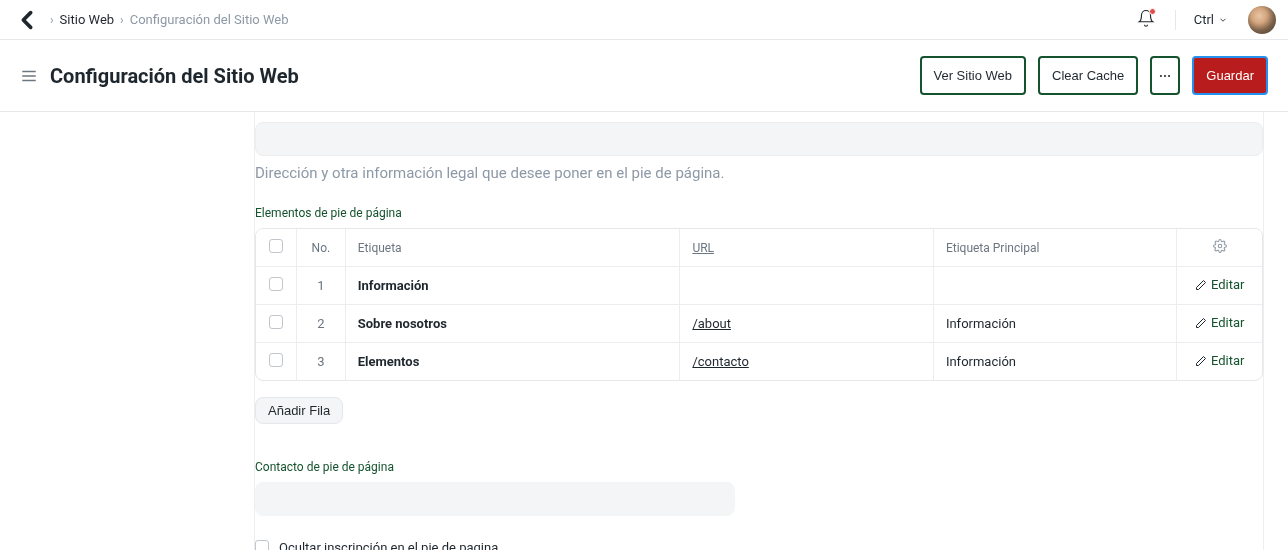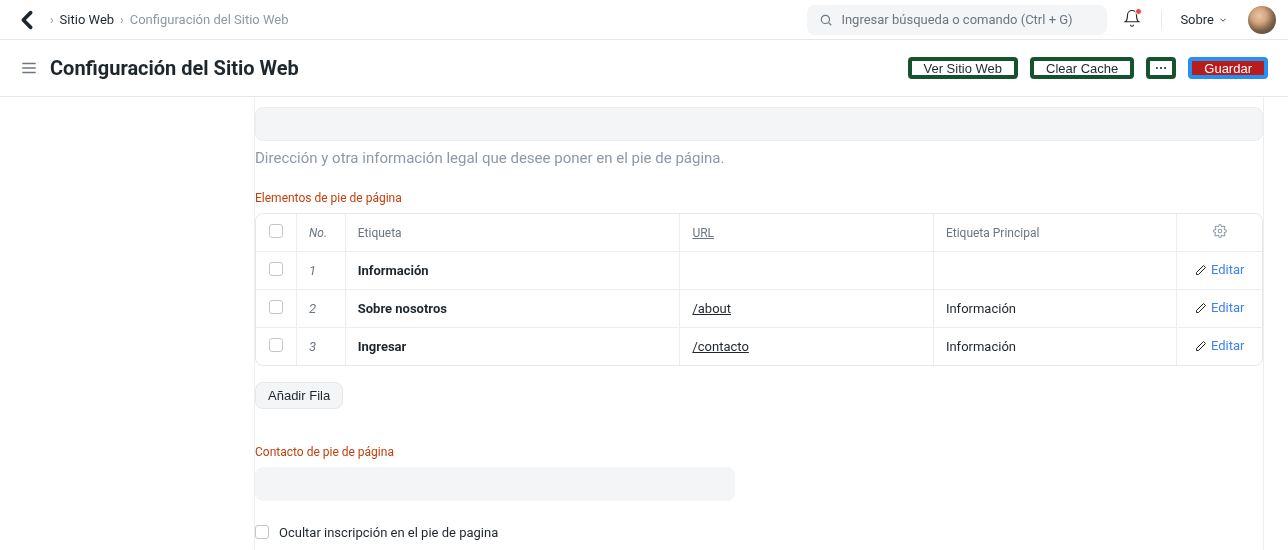--- a/index.html
+++ b/index.html
@@ -119,29 +119,29 @@
       font-size: 20px;
       font-weight: 700;
       color: #1f272e;
       flex: 0 0 auto;
     }
     .header-spacer {
       flex: 1;
     }
     .btn {
       padding: 6px 12px;
-      border: 4px solid #14532d;
+      border: 2px solid #14532d;
       border-radius: 4px;
       background: #fff;
       font-size: 13px;
       cursor: pointer;
       color: #1f272e;
       display: inline-flex;
       align-items: center;
-      height: 22px;
+      height: 39px;
     }
     .btn-icon {
       width: 30px;
       justify-content: center;
       padding: 0;
     }
     .btn-primary {
       background: #b91c1c;
       color: #fff;
       border-color: #2490ef;
@@ -164,21 +164,21 @@
       height: 34px;
       margin-bottom: 8px;
     }
     .help-text {
       font-size: 15px;
       color: #8d99a6;
       margin-bottom: 24px;
     }
     .section-label {
       font-size: 12px;
-      color: #c2410c;
+      color: #14532d;
       margin-bottom: 8px;
     }
     .table-wrap {
       border: 1px solid #e5e7eb;
       border-radius: 8px;
       overflow: hidden;
       background: #fff;
     }
     table {
       width: 100%;
@@ -203,22 +203,22 @@
       color: #6c7680;
       font-size: 12px;
       background: #fff;
     }
     .col-check {
       width: 40px;
       text-align: center;
     }
     .col-no {
       width: 48px;
+      text-align: center;
       color: #6c7680;
-      font-style: italic;
     }
     .col-label {
       width: 330px;
     }
     .col-url {
       width: 250px;
       text-decoration: underline;
     }
     .col-parent {
       width: 240px;
@@ -236,21 +236,21 @@
       cursor: pointer;
     }
     .bold-cell {
       font-weight: 700;
     }
     .edit-link {
       display: inline-flex;
       align-items: center;
       gap: 4px;
       cursor: pointer;
-      color: #3b82f6;
+      color: #14532d;
       font-size: 13px;
     }
     .gear-th {
       text-align: center;
     }
     .btn-addrow {
       margin-top: 16px;
       padding: 5px 12px;
       border: 1px solid #e5e7eb;
       background: #f4f5f6;
@@ -297,39 +297,30 @@
         <path d="M16 4 L8 12 L16 20" fill="none" stroke="#1f272e" stroke-width="4" stroke-linecap="round" stroke-linejoin="round"></path>
       </svg>
   </div>
   <div class="breadcrumb">
     <span class="breadcrumb-sep">›</span>
     <span class="breadcrumb-link">Sitio Web</span>
     <span class="breadcrumb-sep">›</span>
     <span class="breadcrumb-current">Configuración del Sitio Web</span>
   </div>
   <div class="topbar-spacer"></div>
-  <div class="search-box">
-    <span class="search-icon">
-      <svg width="14" height="14" viewBox="0 0 24 24" fill="none" stroke="#6c7680" stroke-width="2">
-          <circle cx="11" cy="11" r="7"></circle>
-          <line x1="21" y1="21" x2="16.5" y2="16.5"></line>
-        </svg>
-    </span>
-    <span>Ingresar búsqueda o comando (Ctrl + G)</span>
-  </div>
   <div class="bell-wrap">
     <svg width="18" height="18" viewBox="0 0 24 24" fill="none" stroke="#1f272e" stroke-width="1.5">
         <path d="M6 8a6 6 0 0 1 12 0c0 7 3 9 3 9H3s3-2 3-9"></path>
         <path d="M10 21a2 2 0 0 0 4 0"></path>
       </svg>
     <span class="bell-dot"></span>
   </div>
   <div class="divider-v"></div>
   <div class="help-link">
-    <span>Sobre</span>
+    <span>Ctrl</span>
     <svg width="10" height="10" viewBox="0 0 24 24" fill="none" stroke="#1f272e" stroke-width="2">
         <path d="M6 9l6 6 6-6"></path>
       </svg>
   </div>
   <div class="avatar"></div>
 </div>
 
 <div class="page-header">
   <div class="hamburger">
     <svg width="18" height="18" viewBox="0 0 24 24" fill="none" stroke="#6c7680" stroke-width="2">
@@ -408,21 +399,21 @@
                   <svg width="12" height="12" viewBox="0 0 24 24" fill="none" stroke="#1f272e" stroke-width="2">
                       <path d="M17 3l4 4L7 21H3v-4L17 3z"></path>
                     </svg>
                   <span>Editar</span>
                 </span>
               </td>
             </tr>
             <tr>
               <td class="col-check"><span class="checkbox"></span></td>
               <td class="col-no">3</td>
-              <td class="col-label bold-cell">Ingresar</td>
+              <td class="col-label bold-cell">Elementos</td>
               <td class="col-url">/contacto</td>
               <td class="col-parent">Información</td>
               <td class="col-edit">
                 <span class="edit-link">
                   <svg width="12" height="12" viewBox="0 0 24 24" fill="none" stroke="#1f272e" stroke-width="2">
                       <path d="M17 3l4 4L7 21H3v-4L17 3z"></path>
                     </svg>
                   <span>Editar</span>
                 </span>
               </td>

